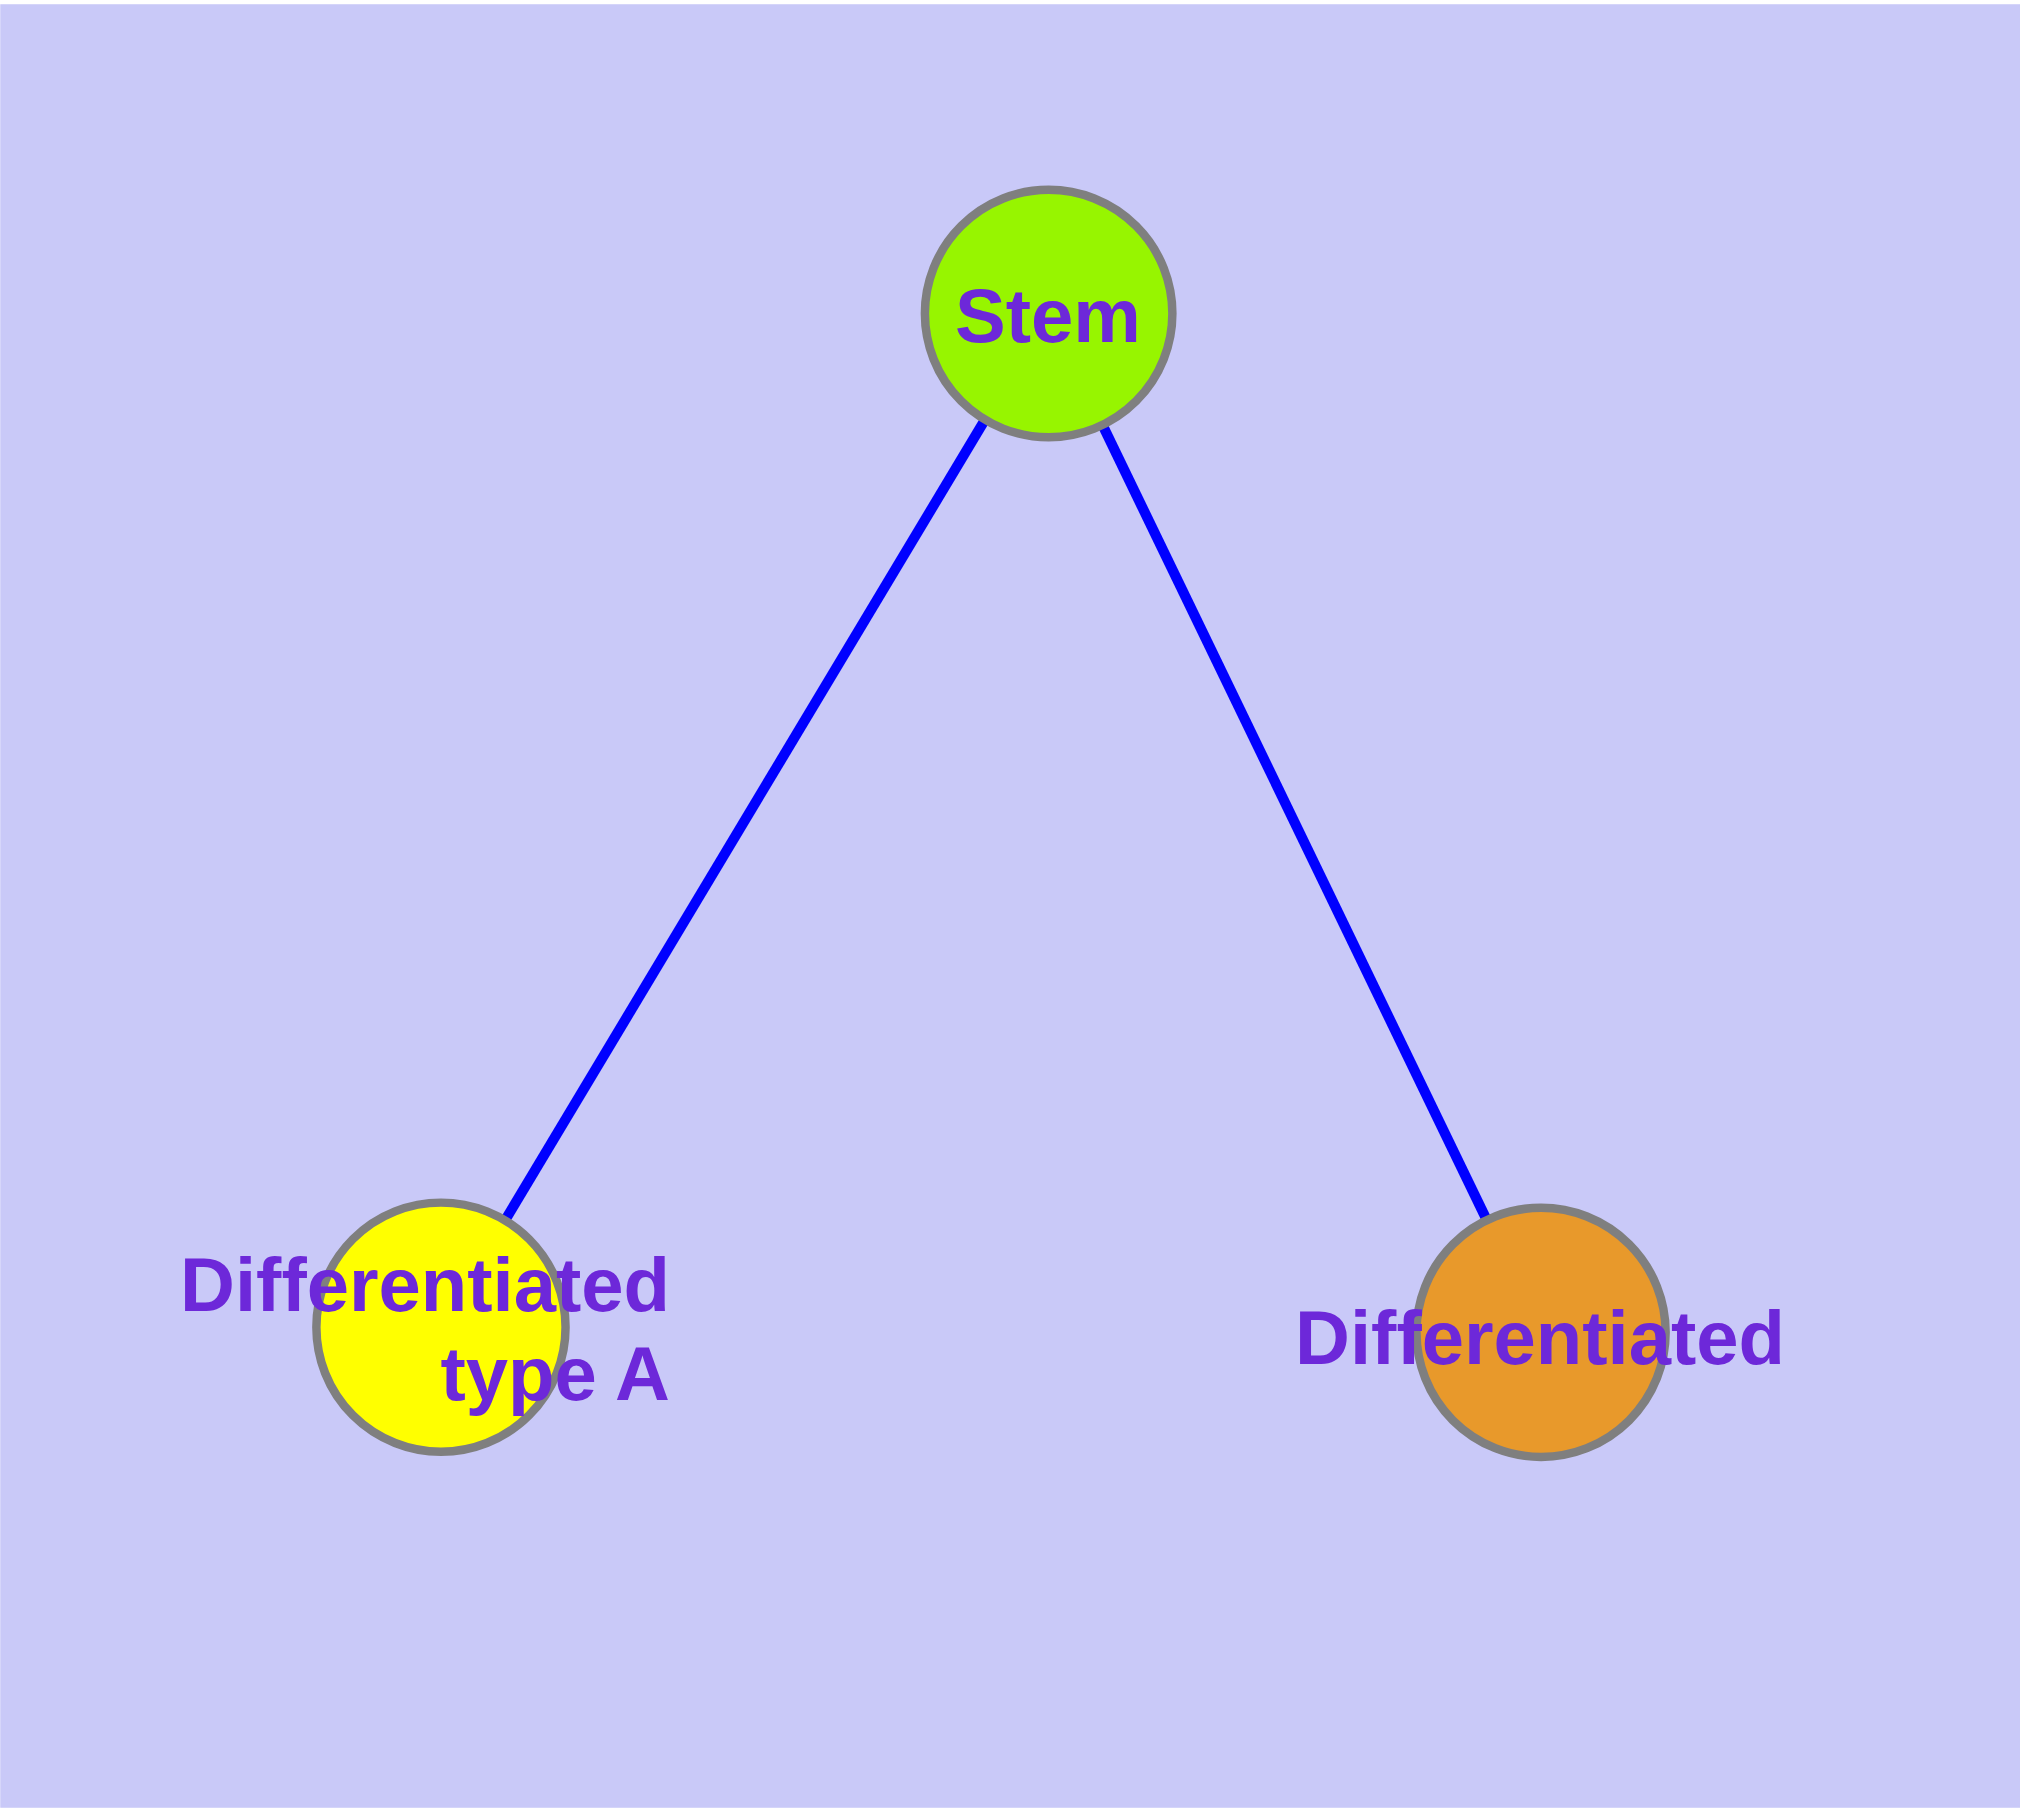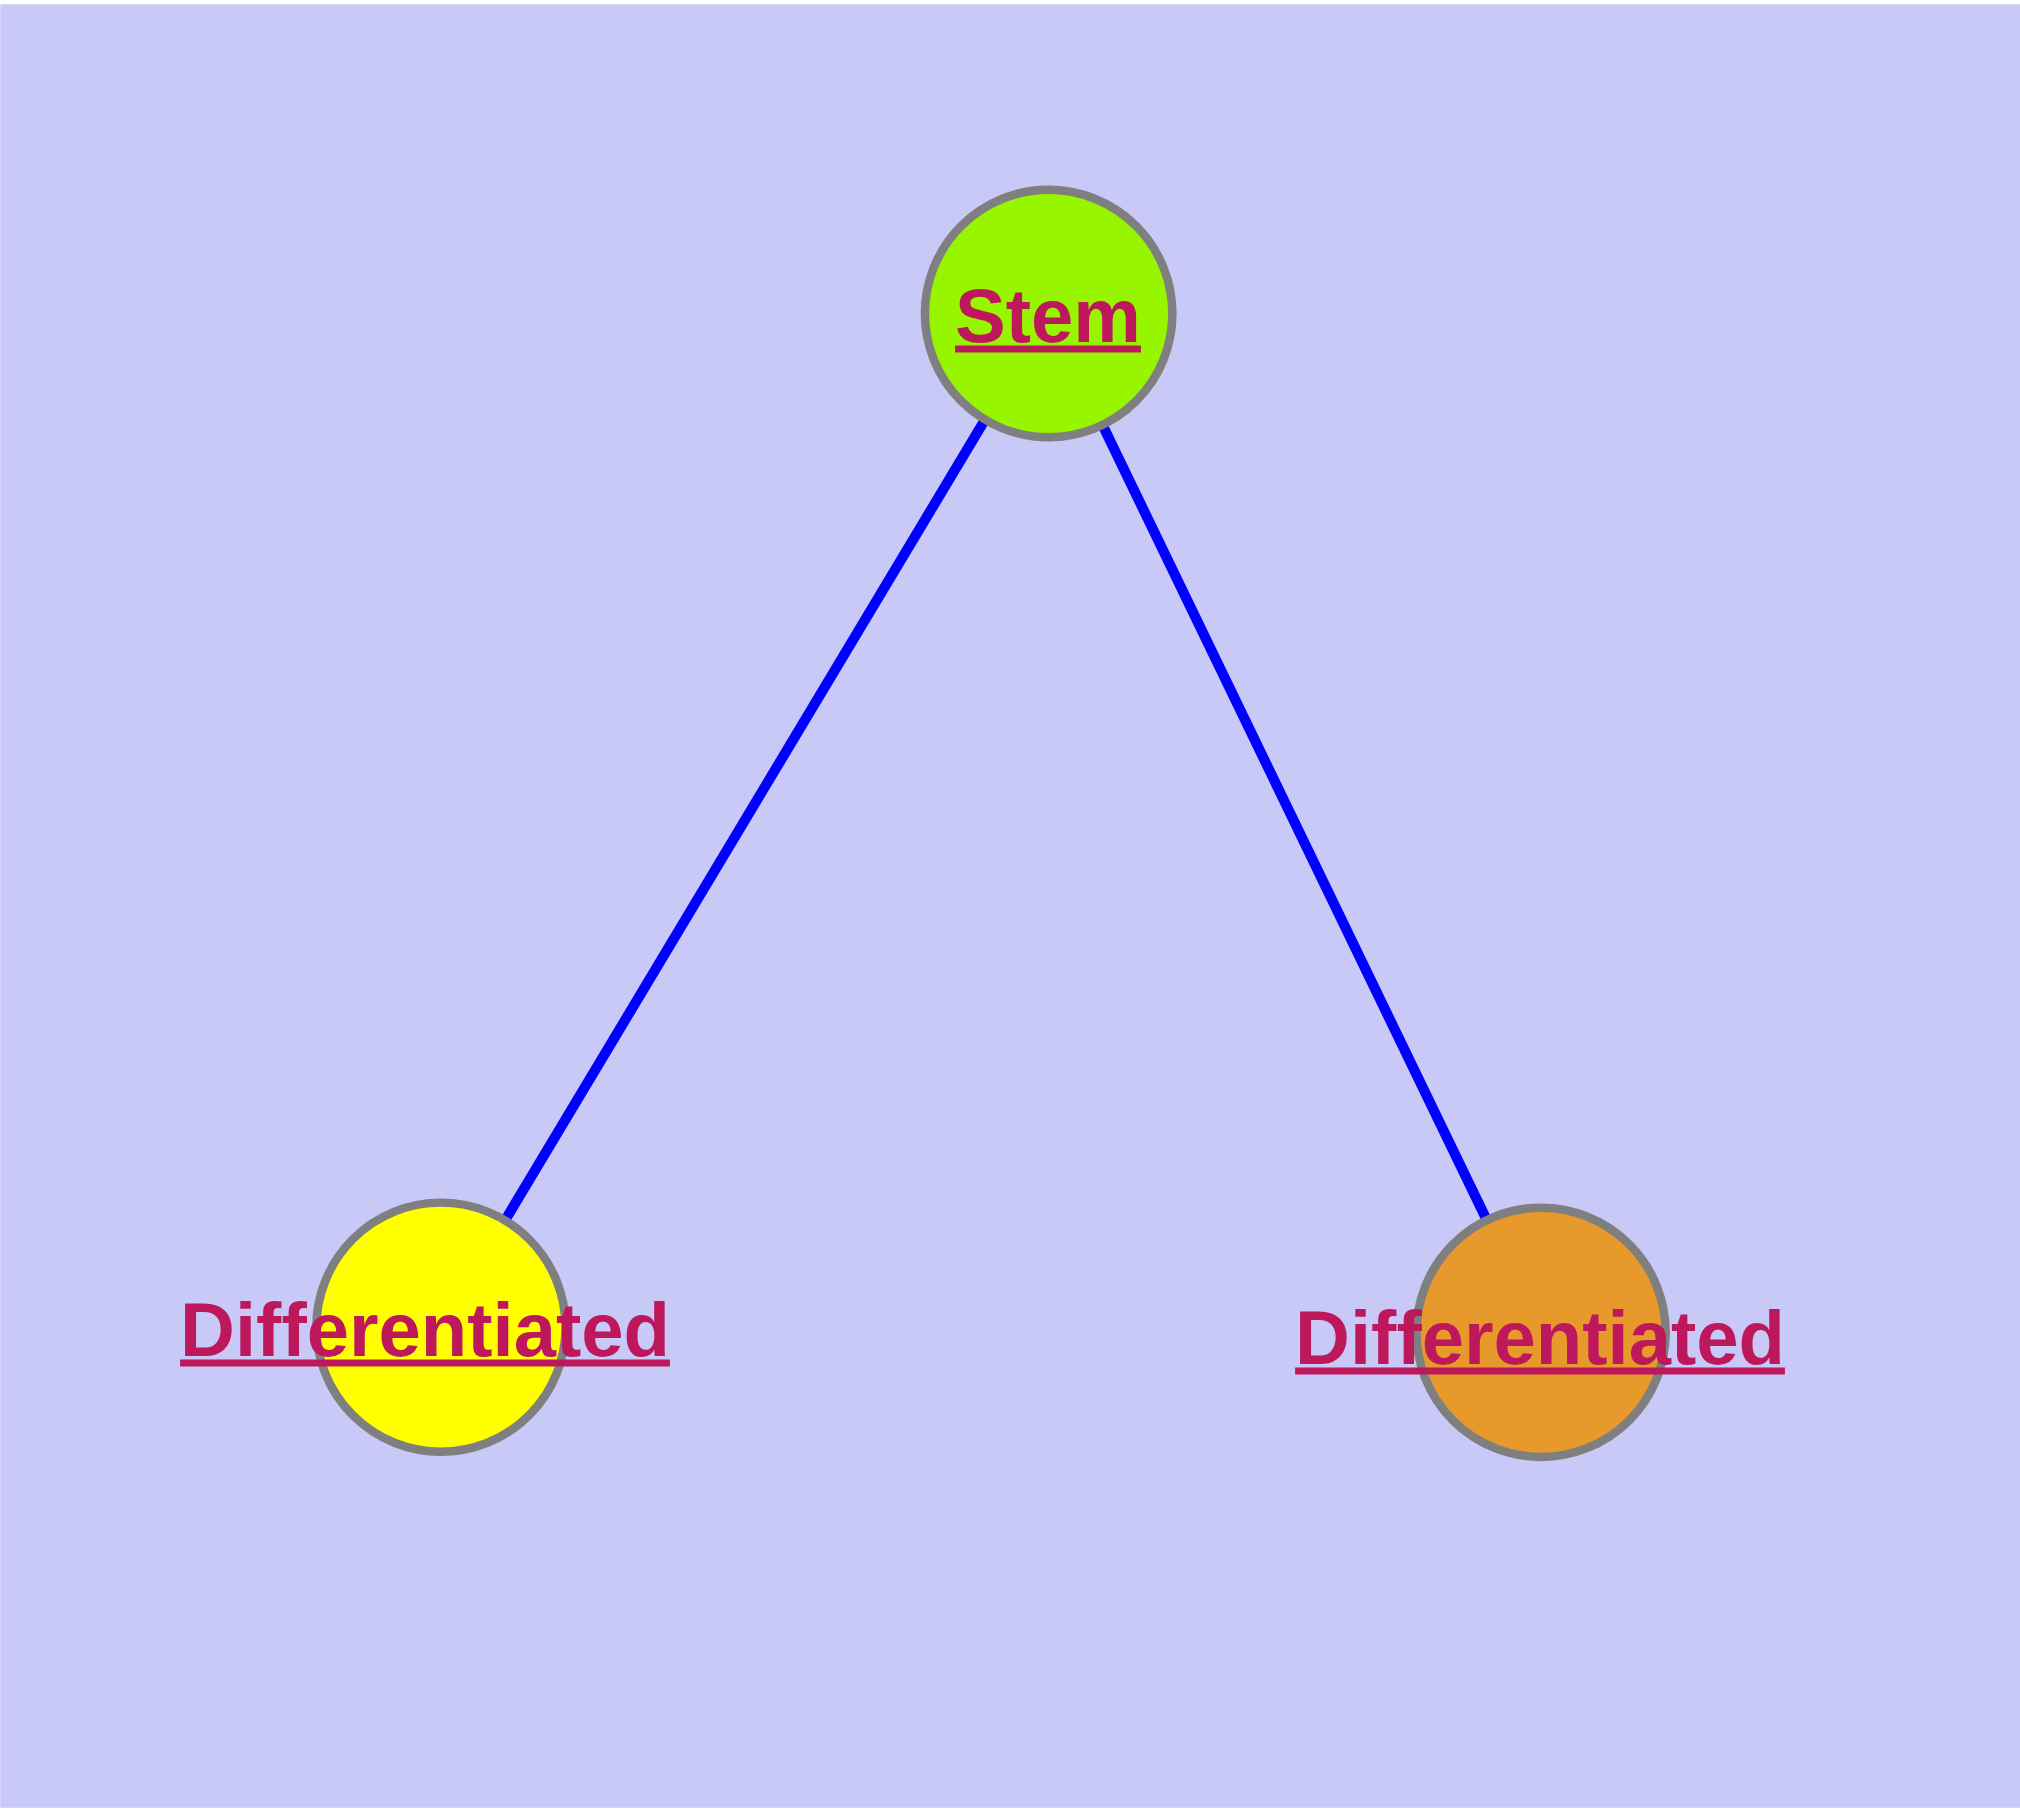--- a/index.html
+++ b/index.html
@@ -31,23 +31,22 @@
   .node-circle {
     stroke-width: 10px;
   }
   .node-label {
     position: absolute;
     transform: translate(-50%, -50%);
     text-align: right;
     font-weight: bold;
     font-size: 76px;
     line-height: 89px;
-    color: #be185d;
+    color: #6d28d9;
     white-space: nowrap;
-    text-decoration: underline;
   }
   .node-label .line { display: block; }
   .label-stem   { left: 1048px; top: 315px;  }
   .label-type-a { left: 425px;  top: 1329px; }
   .label-type-b { left: 1540px; top: 1337px; }
 </style>
 </head>
 <body>
 
 <div class="canvas">
@@ -63,20 +62,21 @@
     <circle class="node-circle" cx="520" cy="1566" r="147" fill="#FFFF00" stroke="#7F7F7F"></circle>
     <circle class="node-circle" cx="1818" cy="1572" r="147" fill="#E8992B" stroke="#7F7F7F"></circle>
   </svg>
 
   <div class="node-label label-stem">
     <span class="line">Stem</span>
   </div>
 
   <div class="node-label label-type-a">
     <span class="line">Differentiated</span>
+    <span class="line">type A</span>
   </div>
 
   <div class="node-label label-type-b">
     <span class="line">Differentiated</span>
   </div>
 
 </div>
 
 
 </body></html>

